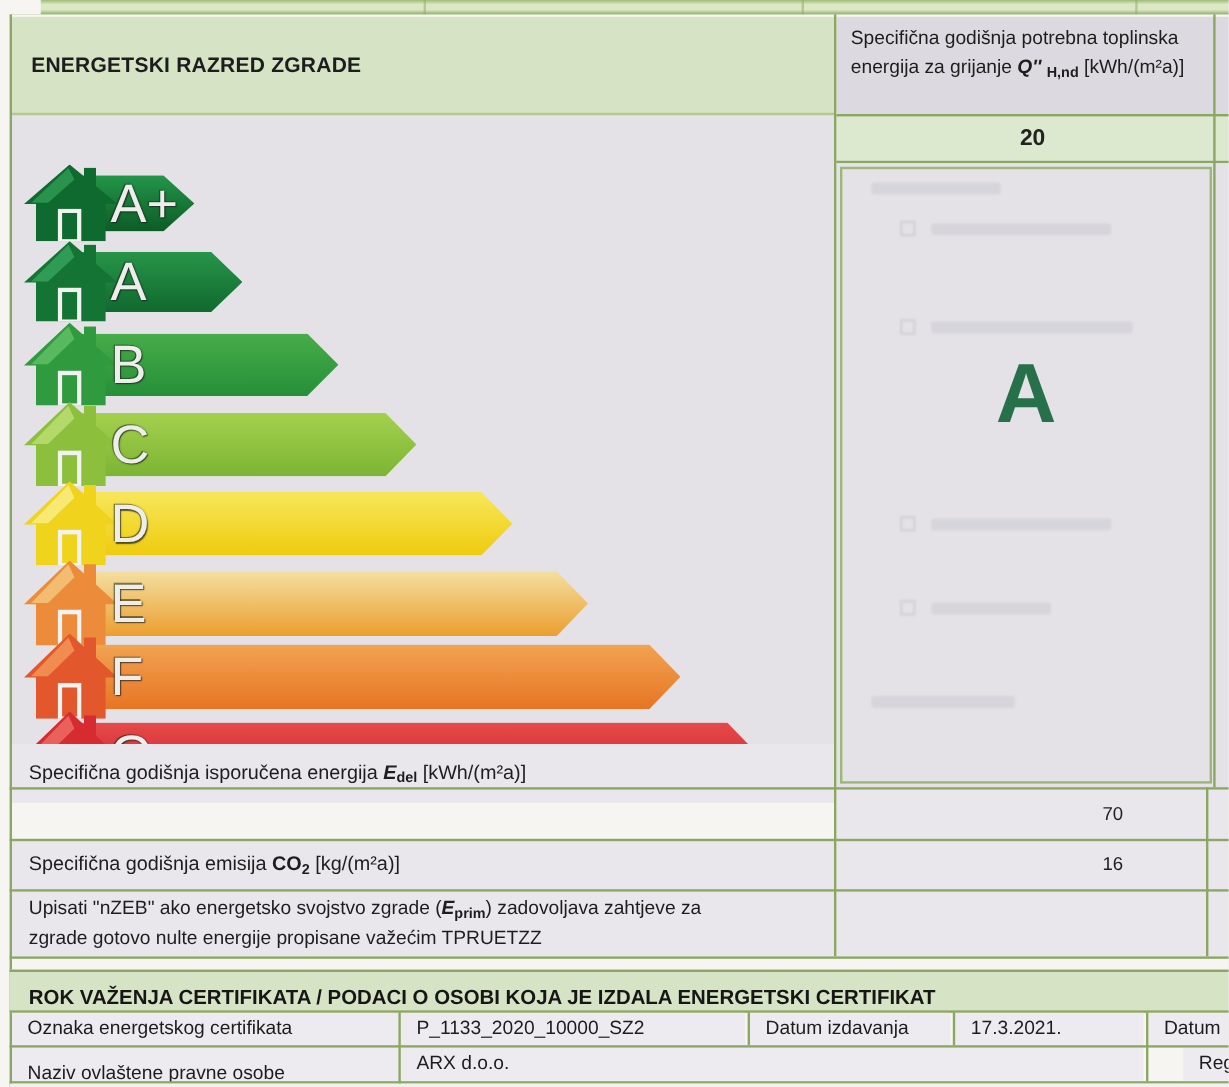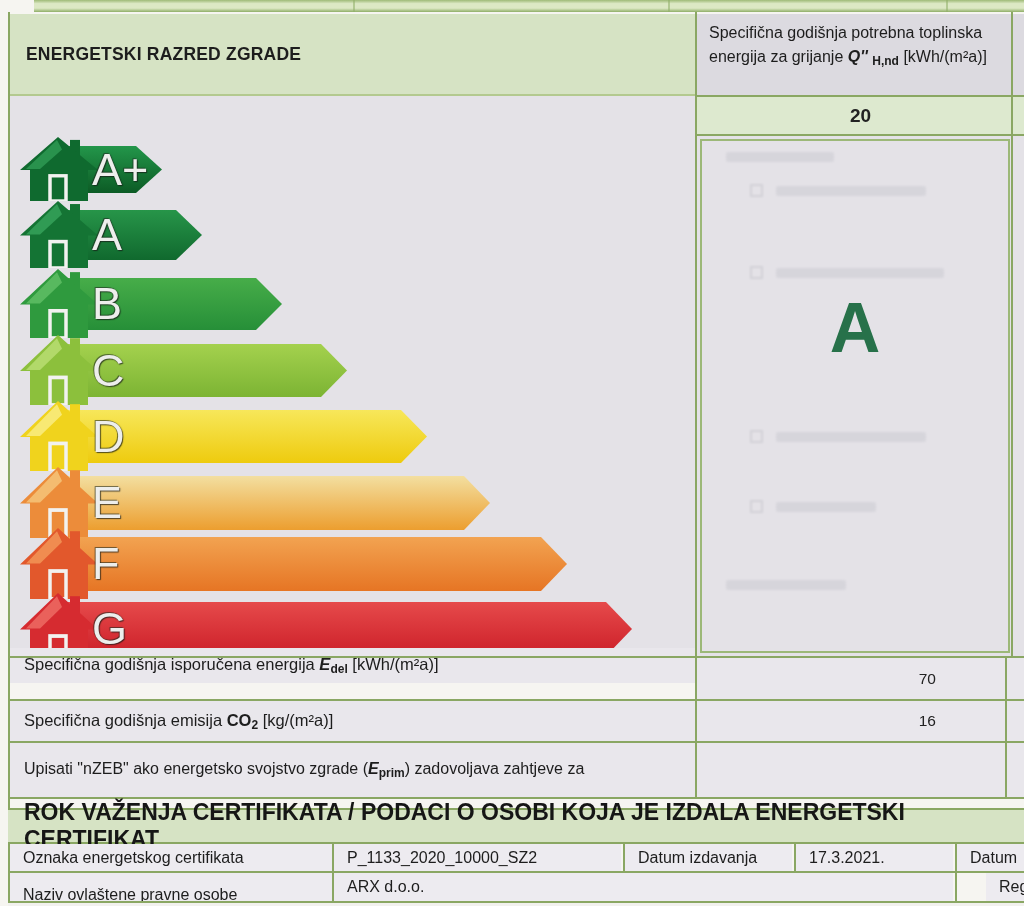--- a/index.html
+++ b/index.html
@@ -75,22 +75,22 @@
   }
   .sum-label.multiline { flex-direction:column; align-items:flex-start; justify-content:center; line-height:1.45; }
   .sum-value {
     position:absolute; left:697px; width:327px; background:#e9e7ec;
     display:flex; align-items:center; justify-content:flex-end; padding-right:88px; font-size:15.5px;
   }
   
   .cert-header {
     position:absolute; left:8px; top:808px; width:1016px; height:36px;
     background:#d6e3c4; border-top:2px solid #8aa763; border-bottom:2px solid #8aa763;
-    display:flex; align-items:center; padding-left:16px;
-    font-size:23px; font-weight:bold; color:#161616;
+    display:flex; align-items:flex-end; padding-left:16px;
+    font-size:17px; font-weight:bold; color:#161616;
   }
   .cert-cell {
     position:absolute; background:#edebf0; display:flex; align-items:center;
     padding-left:13px; font-size:16px; color:#1d1d1d; overflow:hidden; white-space:nowrap;
   }
   .bottom-sliver { position:absolute; left:8px; top:903px; width:1016px; height:3px; background:#f2f1ee; }
   
   .ghost { position:absolute; filter:blur(1px); }
   .ghost-sq { width:13px; height:13px; border:2px solid #5c6270; opacity:.13; }
   .ghost-bar { height:10px; background:#555e6e; opacity:.09; border-radius:2px; }
@@ -212,36 +212,37 @@
   <div class="ghost ghost-bar" style="left:776px;top:186px;width:150px"></div>
   <div class="ghost ghost-sq" style="left:750px;top:266px"></div>
   <div class="ghost ghost-bar" style="left:776px;top:268px;width:168px"></div>
   <div class="ghost ghost-sq" style="left:750px;top:430px"></div>
   <div class="ghost ghost-bar" style="left:776px;top:432px;width:150px"></div>
   <div class="ghost ghost-sq" style="left:750px;top:500px"></div>
   <div class="ghost ghost-bar" style="left:776px;top:502px;width:100px"></div>
   <div class="ghost ghost-bar" style="left:726px;top:580px;width:120px"></div>
   <div class="ghost ghost-red" style="left:762px;top:758px;width:170px"></div>
 
-  <div class="sum-label" style="top:648px;height:35px">
+  <div class="sum-label" style="top:620px;height:49px">
     <span><span>Specifična godišnja isporučena energija </span><span class="sym">E</span><span class="sub">del</span><span> [kWh/(m²a)]</span></span>
   </div>
   <div class="sum-value" style="top:658px;height:41px">
     <span>70</span>
   </div>
 
   <div class="sum-label" style="top:701px;height:40px">
     <span><span>Specifična godišnja emisija </span><span class="sym upright">CO</span><span class="sub">2</span><span> [kg/(m²a)]</span></span>
   </div>
   <div class="sum-value" style="top:701px;height:40px">
     <span>16</span>
   </div>
 
   <div class="sum-label multiline" style="top:743px;height:54px;font-size:16px">
     <span><span>Upisati  "nZEB" ako energetsko svojstvo zgrade (</span><span class="sym">E</span><span class="sub">prim</span><span>) zadovoljava zahtjeve za</span></span>
+    <span>zgrade gotovo nulte energije propisane važećim TPRUETZZ</span>
   </div>
   <div class="sum-value" style="top:743px;height:54px">
     <span></span>
   </div>
 
   <div class="bv" style="left:8px;top:12px;height:894px"></div>
   <div class="bv" style="left:695px;top:12px;height:785px"></div>
   <div class="bv" style="left:1011px;top:12px;height:644px"></div>
   <div class="bv" style="left:1005px;top:656px;height:141px"></div>
   <div class="bh light" style="left:10px;top:94px;width:685px"></div>

